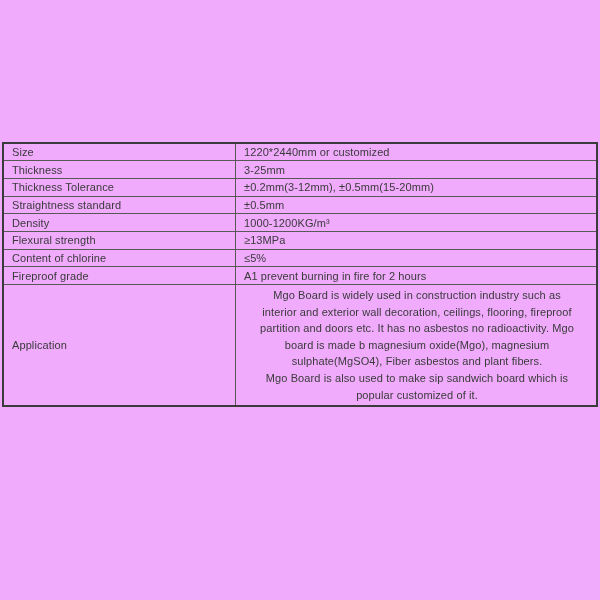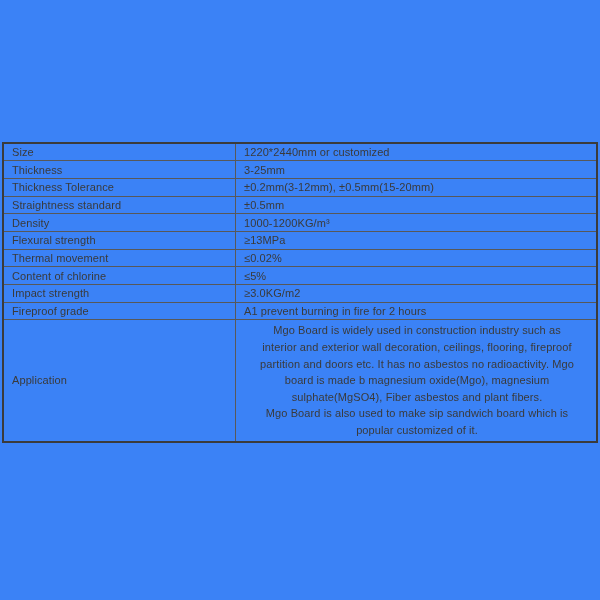--- a/index.html
+++ b/index.html
@@ -8,21 +8,21 @@
     width: 600px;
     height: 600px;
     background: #ffffff;
     font-family: "Liberation Sans", "DejaVu Sans", sans-serif;
     overflow: hidden;
   }
   .page {
     position: relative;
     width: 600px;
     height: 600px;
-    background: #3b82f6;
+    background: #f0abfc;
   }
   table.spec-table {
     position: absolute;
     left: 2px;
     top: 142px;
     width: 596px;
     border-collapse: collapse;
     table-layout: fixed;
     border: 2px solid #3b3b3b;
   }
@@ -72,30 +72,22 @@
         </tr>
         <tr class="single-row">
           <td class="label-cell">Density</td>
           <td class="value-cell">1000-1200KG/m³</td>
         </tr>
         <tr class="single-row">
           <td class="label-cell">Flexural strength</td>
           <td class="value-cell">≥13MPa</td>
         </tr>
         <tr class="single-row">
-          <td class="label-cell">Thermal movement</td>
-          <td class="value-cell">≤0.02%</td>
-        </tr>
-        <tr class="single-row">
           <td class="label-cell">Content of chlorine</td>
           <td class="value-cell">≤5%</td>
-        </tr>
-        <tr class="single-row">
-          <td class="label-cell">Impact strength</td>
-          <td class="value-cell">≥3.0KG/m2</td>
         </tr>
         <tr class="single-row">
           <td class="label-cell">Fireproof grade</td>
           <td class="value-cell">A1 prevent burning in fire for 2 hours</td>
         </tr>
         <tr class="multi-row">
           <td class="label-cell">Application</td>
           <td class="value-cell">
             <div class="value-line">Mgo Board is widely used in construction industry such as</div>
             <div class="value-line">interior and exterior wall decoration, ceilings, flooring, fireproof</div>

